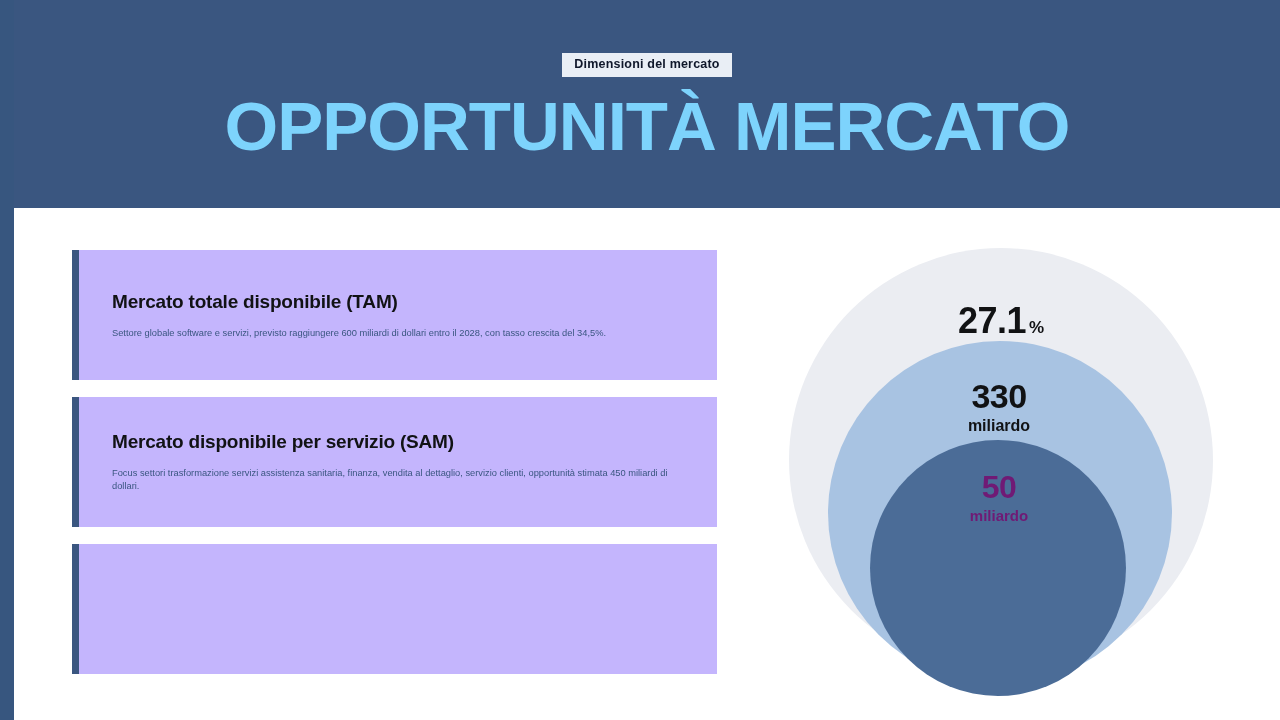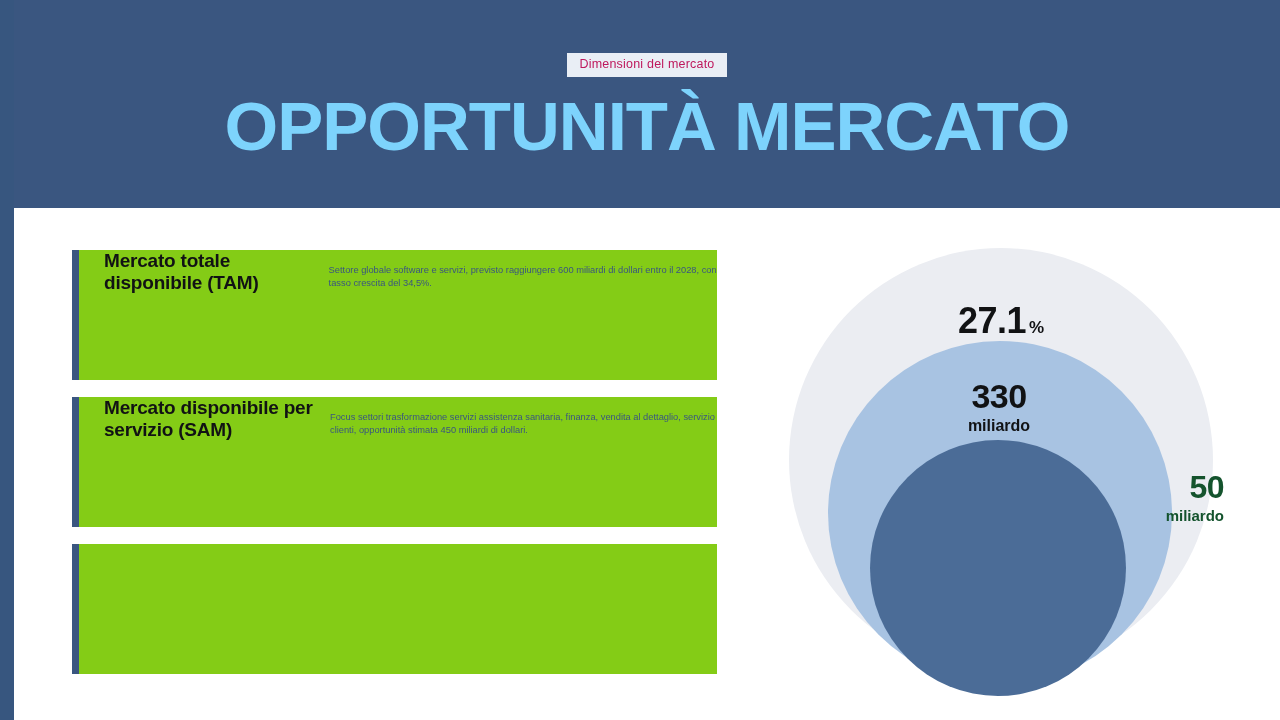--- a/index.html
+++ b/index.html
@@ -34,23 +34,23 @@
     height: 208px;
     background: #3a5680;
     display: flex;
     flex-direction: column;
     align-items: center;
     justify-content: flex-start;
   }
   .eyebrow {
     margin-top: 53px;
     background: #e9eef5;
-    color: #be185d;
+    color: #0f172a;
     font-size: 12.5px;
-    font-weight: normal;
+    font-weight: bold;
     letter-spacing: .2px;
     padding: 5px 12px 6px 12px;
     line-height: 1;
   }
   .title {
     margin-top: 14px;
     color: #7dd3fc;
     font-size: 69px;
     font-weight: bold;
     letter-spacing: -1px;
@@ -69,27 +69,27 @@
 
   
   .cards {
     position: absolute;
     left: 58px;
     top: 42px;
     width: 645px;
   }
   .card {
     position: relative;
-    background: #84cc16;
+    background: #c4b5fd;
     height: 130px;
     margin-bottom: 17px;
-    padding: 0 0 0 32px;
+    padding: 0 0 0 40px;
     box-sizing: border-box;
     display: flex;
-    flex-direction: row;
+    flex-direction: column;
     justify-content: center;
   }
   .card .bar {
     position: absolute;
     left: 0;
     top: 0;
     width: 7px;
     height: 100%;
     background: #3a5680;
   }
@@ -181,22 +181,22 @@
     font-size: 16px;
     font-weight: bold;
     display: block;
     margin-top: 2px;
   }
   .lbl-inner {
     position: absolute;
     top: 232px;
     left: 0;
     width: 450px;
-    text-align: right;
-    color: #14532d;
+    text-align: center;
+    color: #701a75;
   }
   .lbl-inner .num {
     font-size: 32px;
     font-weight: bold;
     letter-spacing: -.5px;
     display: block;
     line-height: 1.1;
   }
   .lbl-inner .unit {
     font-size: 15px;

